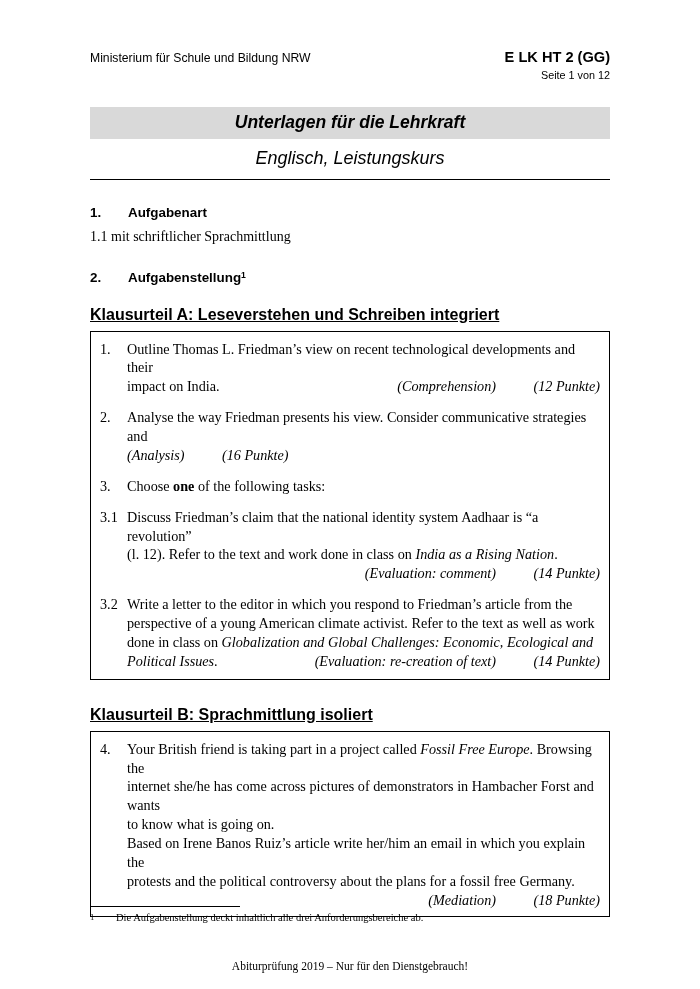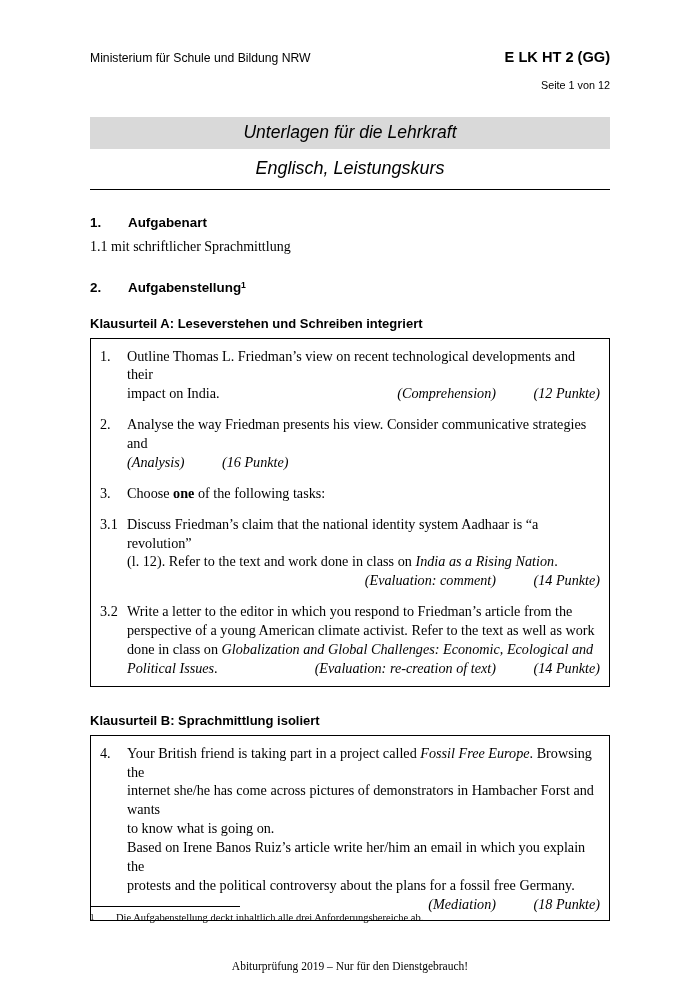--- a/index.html
+++ b/index.html
@@ -42,30 +42,30 @@
     font-family: "Liberation Sans", sans-serif;
   }
   .header-code {
     font-size: 14.6px;
     font-weight: bold;
     line-height: 1.2;
     text-align: center;
   }
   .header-page {
     font-size: 10.8px;
-    margin-top: 12px;
+    margin-top: 2px;
   }
 
   
   .title-banner {
     background: #d9d9d9;
     text-align: center;
     font-family: "Liberation Sans", sans-serif;
     font-style: italic;
-    font-weight: normal;
+    font-weight: bold;
     font-size: 17.5px;
     padding: 5px 0 6px 0;
     margin: 0 0 2px 0;
   }
   .title-main {
     text-align: center;
     font-family: "Liberation Sans", sans-serif;
     font-weight: bold;
     font-size: 20.5px;
     margin-top: 11px;
@@ -101,23 +101,24 @@
     vertical-align: super;
     font-weight: bold;
   }
   .section-line {
     font-size: 14px;
     margin-top: 9px;
   }
   .sub-heading {
     font-family: "Liberation Sans", sans-serif;
     font-weight: bold;
-    font-size: 13px;
+    font-size: 16px;
     margin-top: 21px;
     margin-bottom: 7px;
+    text-decoration: underline;
   }
 
   
   .task-box {
     border: 1px solid #000;
     padding: 8px 9px 8px 9px;
     font-size: 14.2px;
     line-height: 1.33;
   }
   .task-box.b {

